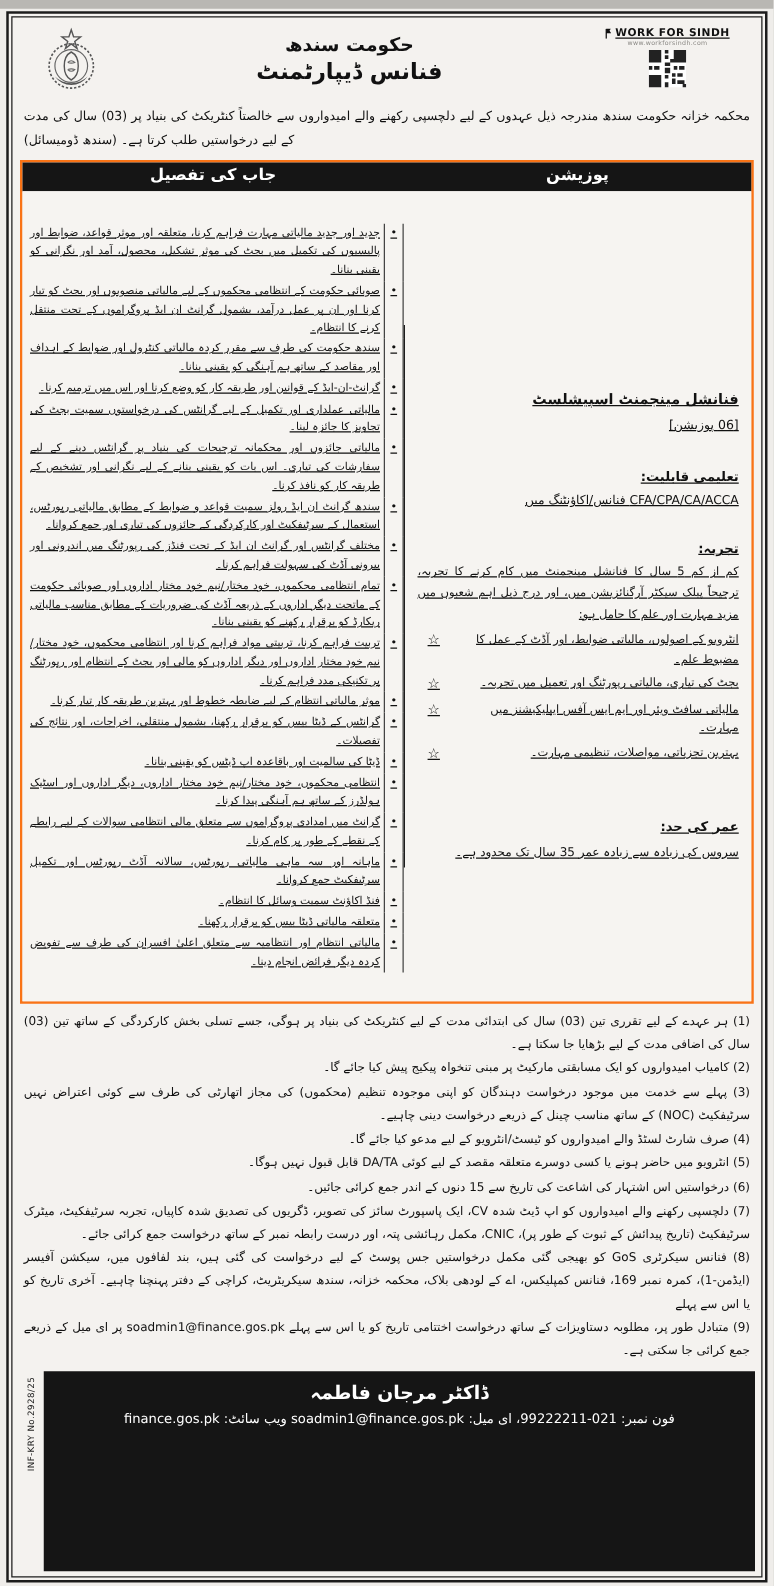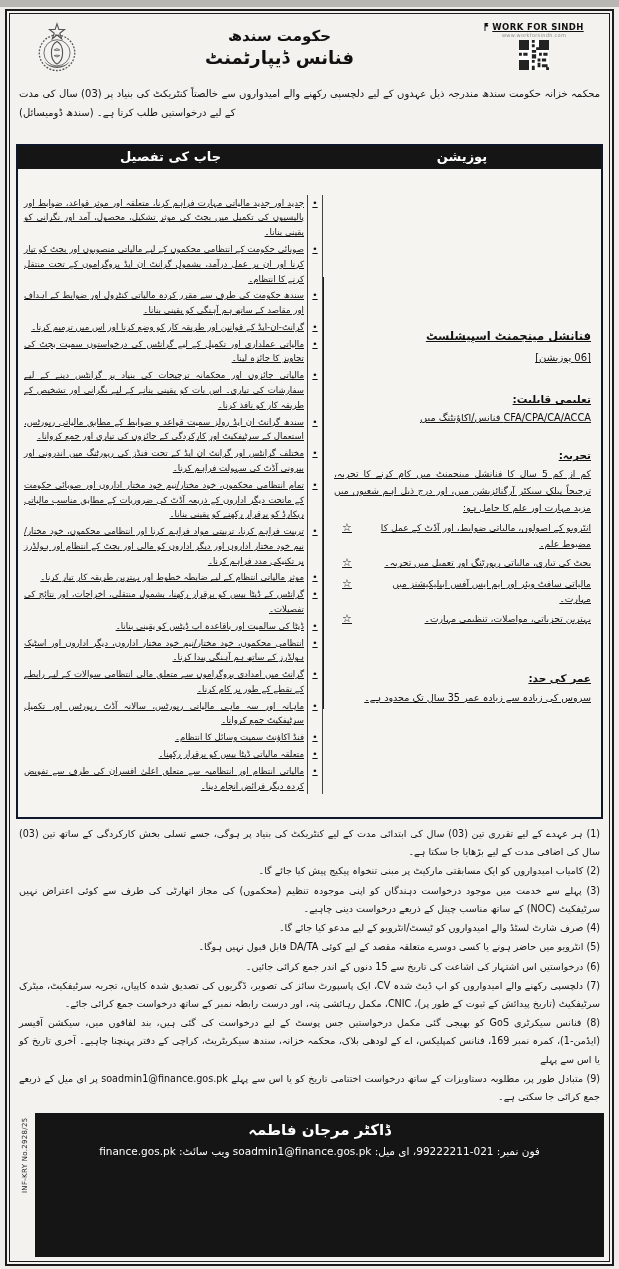--- a/index.html
+++ b/index.html
@@ -24,21 +24,21 @@
   .qr { width:30px; height:30px; margin:2px auto 0; }
 
   
   .title-banner { background:#151515; color:#fff; text-align:center; margin:2px 1px 0; padding:6px 4px 10px; }
   .title-text { direction:rtl; font-size:40px; font-weight:bold; word-spacing:22px; line-height:1.1; transform:scaleY(1.08); }
 
   
   .intro { direction:rtl; text-align:justify; text-align-last:left; font-size:10px; line-height:1.85; padding:5px 4px 4px; }
 
   
-  .jobtable { border:2px solid #0f172a; margin:18px 1px 0; }
+  .jobtable { border:2px solid #f97316; margin:2px 1px 0; }
   .thead { display:flex; background:#151515; color:#fff; }
   .th { padding:3px 2px 5px; text-align:center; font-size:13px; font-weight:bold; direction:rtl; }
   .th-left { width:305px; }
   .th-right { flex:1; }
   .tbody { display:flex; align-items:center; height:648px; background:#f6f4f1;text-decoration:underline; }
   .cell-left { width:305px; display:flex; flex-direction:column; padding-top:3px; }
   .jd-item { display:flex; align-items:stretch; flex:1; }
   .jd-text { flex:1; direction:rtl; text-align:justify; font-size:8.6px; line-height:1.72; padding:1px 3px 1px 6px; }
   .jd-gutter { width:16px; border-left:1px solid #444; border-right:1px solid #444; text-align:center; font-size:9px; padding-top:3px; color:#111; }
   .cell-right { flex:1; border-left:1px solid #1c1c1c; direction:rtl; padding:6px 10px; font-size:9.8px; }
@@ -146,21 +146,21 @@
               </div>
             <div class="jd-item">
                 <div class="jd-text">مختلف گرانٹس اور گرانٹ ان ایڈ کے تحت فنڈز کی رپورٹنگ میں اندرونی اور بیرونی آڈٹ کی سہولت فراہم کرنا۔</div>
                 <div class="jd-gutter">•</div>
               </div>
             <div class="jd-item">
                 <div class="jd-text">تمام انتظامی محکموں، خود مختار/نیم خود مختار اداروں اور صوبائی حکومت کے ماتحت دیگر اداروں کے ذریعہ آڈٹ کی ضروریات کے مطابق مناسب مالیاتی ریکارڈ کو برقرار رکھنے کو یقینی بنانا۔</div>
                 <div class="jd-gutter">•</div>
               </div>
             <div class="jd-item">
-                <div class="jd-text">تربیت فراہم کرنا، تربیتی مواد فراہم کرنا اور انتظامی محکموں، خود مختار/نیم خود مختار اداروں اور دیگر اداروں کو مالی اور بجٹ کے انتظام اور ہولڈرز پر تکنیکی مدد فراہم کرنا۔</div>
+                <div class="jd-text">تربیت فراہم کرنا، تربیتی مواد فراہم کرنا اور انتظامی محکموں، خود مختار/نیم خود مختار اداروں اور دیگر اداروں کو مالی اور بجٹ کے انتظام اور رپورٹنگ پر تکنیکی مدد فراہم کرنا۔</div>
                 <div class="jd-gutter">•</div>
               </div>
             <div class="jd-item">
                 <div class="jd-text">موثر مالیاتی انتظام کے لیے ضابطہ خطوط اور بہترین طریقہ کار تیار کرنا۔</div>
                 <div class="jd-gutter">•</div>
               </div>
             <div class="jd-item">
                 <div class="jd-text">گرانٹس کے ڈیٹا بیس کو برقرار رکھنا، بشمول منتقلی، اخراجات، اور نتائج کی تفصیلات۔</div>
                 <div class="jd-gutter">•</div>
               </div>

